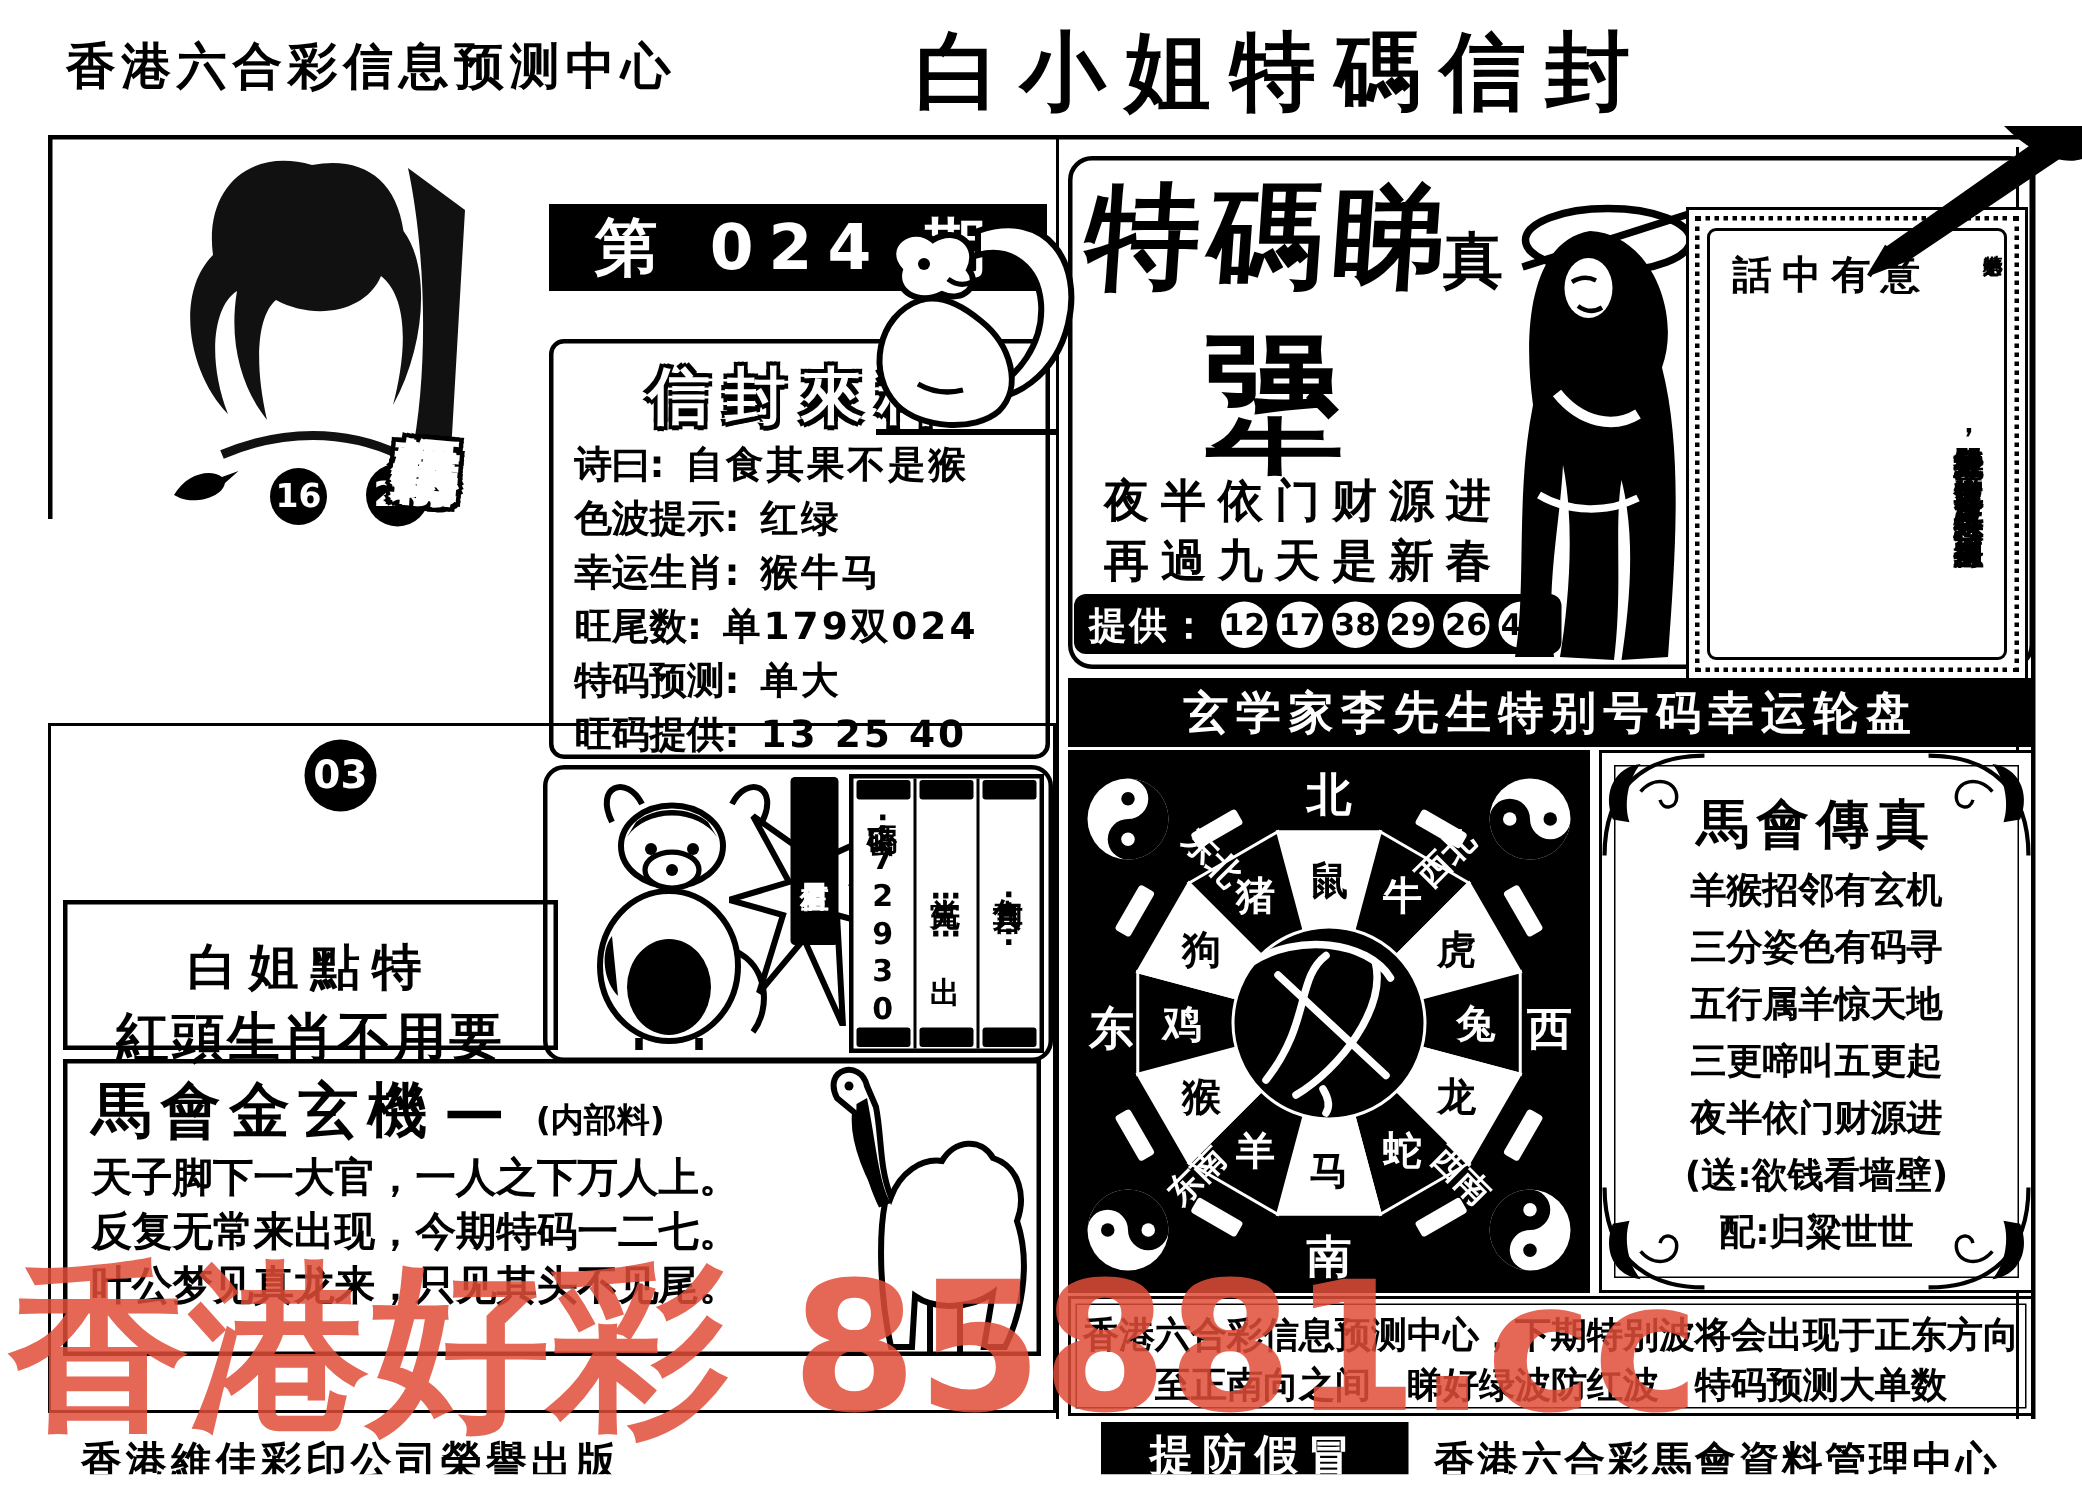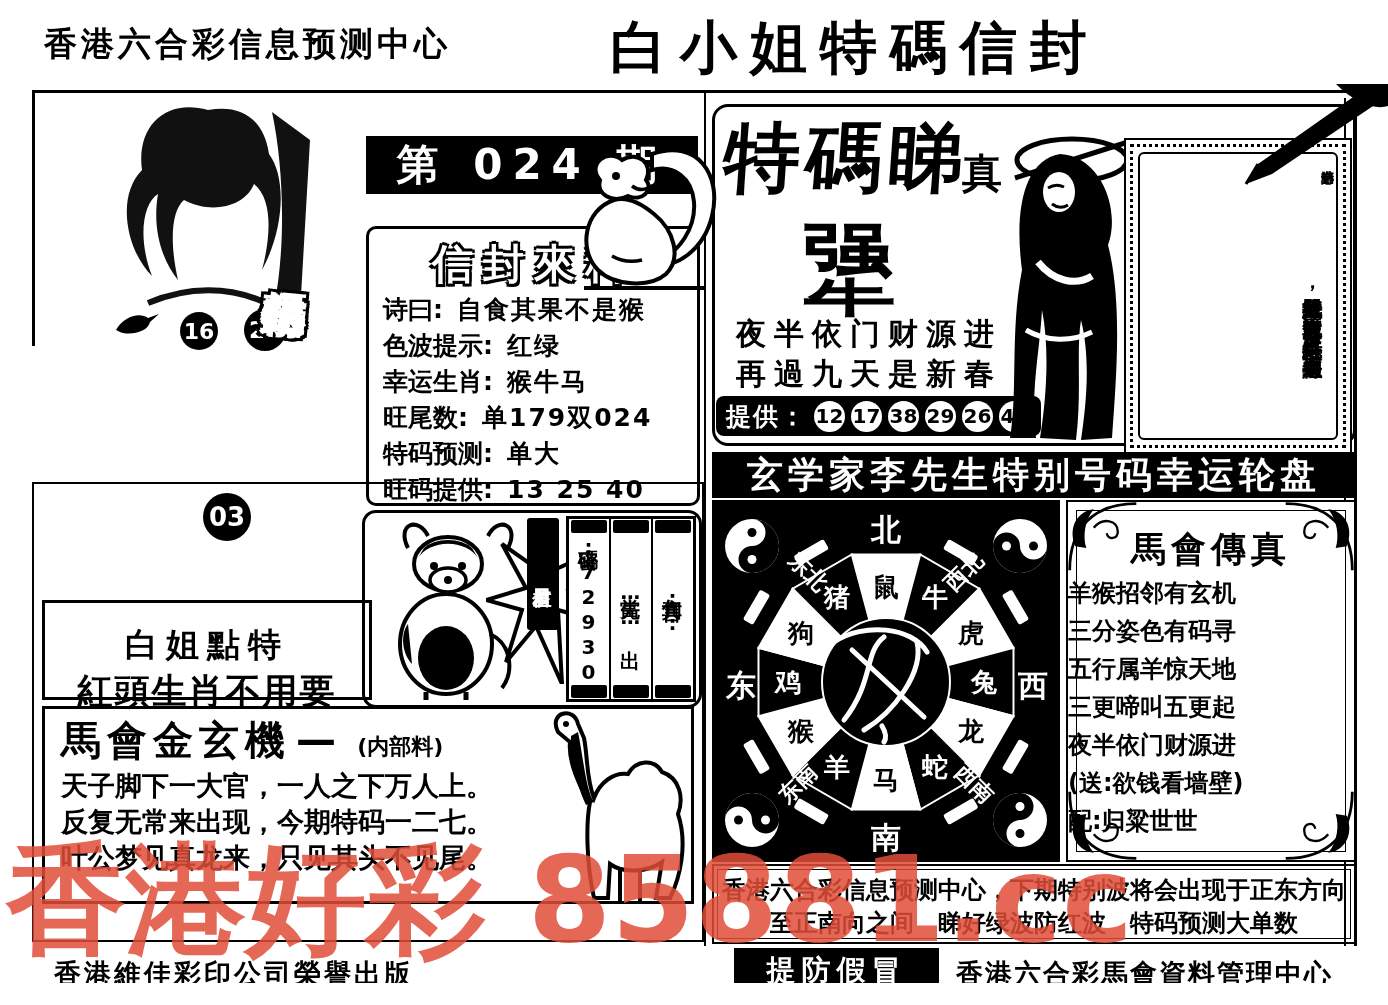--- a/index.html
+++ b/index.html
@@ -64,28 +64,28 @@
          display:flex;align-items:center;justify-content:center;margin:0 3px;}
   
   .stamp{left:1124px;top:138px;width:228px;height:316px;border:2px solid #000;outline:3px dotted #000;outline-offset:-9px;box-sizing:border-box;background:#fff;}
   .stampinner{position:absolute;inset:12px;border:2px solid #000;border-radius:6px;}
   .stampheading{position:absolute;left:10px;top:26px;width:170px;text-align:center;font-size:26px;font-weight:900;letter-spacing:7px;}
   .stampnote{position:absolute;right:14px;top:20px;writing-mode:vertical-rl;text-orientation:upright;font-size:13px;font-weight:700;}
   .stampcols{position:absolute;left:18px;top:72px;right:16px;height:222px;writing-mode:vertical-rl;text-orientation:upright;
              font-size:20px;font-weight:800;line-height:1.9;display:flex;justify-content:center;}
   .stampcol{margin:0 2px;}
   
-  .wheeltitle{left:712px;top:452px;width:644px;height:46px;background:#000;color:#fff;font-size:36px;font-weight:800;
+  .wheeltitle{left:712px;top:452px;width:644px;height:46px;background:#000;color:#fff;font-size:30px;font-weight:800;
               letter-spacing:5px;display:flex;align-items:center;justify-content:center;}
   .wheelpanel{left:712px;top:500px;width:348px;height:362px;background:#000;}
   
   .faxbox{left:1066px;top:500px;width:290px;height:362px;border:2px solid #000;box-sizing:border-box;background:#fff;}
   .faxinner{position:absolute;inset:8px;border:1.5px solid #000;}
   .faxtitle{position:absolute;left:0;right:0;top:24px;text-align:center;font-size:35px;font-weight:900;letter-spacing:5px;}
-  .faxlines{position:absolute;left:0;right:0;top:72px;font-size:24px;font-weight:800;line-height:38px;}
+  .faxlines{position:absolute;left:0;right:0;top:72px;text-align:center;font-size:24px;font-weight:800;line-height:38px;}
   .faxcorner{position:absolute;width:74px;height:74px;}
   
   .resultbox{left:712px;top:864px;width:644px;height:80px;border:2px solid #000;box-sizing:border-box;}
   .resultinner{position:absolute;inset:3px;border:1.5px solid #000;text-align:center;padding-top:4px;}
   .resline{font-size:24px;font-weight:800;line-height:33px;white-space:nowrap;}
   
   .publisher{left:54px;top:956px;font-size:27px;font-weight:800;letter-spacing:3px;}
   .blackbox{background:#000;color:#fff;font-weight:900;display:flex;align-items:center;justify-content:center;letter-spacing:6px;}
   .bb1{left:438px;top:948px;width:205px;height:46px;font-size:29px;}
   .bb2{left:734px;top:948px;width:205px;height:46px;font-size:29px;}
@@ -231,20 +231,21 @@
     <path d="M80,4 C44,10 34,60 42,120 C30,180 38,242 30,288 L56,288 C50,242 60,200 62,160 C70,200 66,252 60,288 L96,290 C102,242 96,200 101,170 C111,210 106,256 101,290 L132,288 C137,220 142,150 128,95 C141,60 121,6 80,4 Z" fill="#000"></path>
     <ellipse cx="79" cy="42" rx="16" ry="20" fill="#fff"></ellipse>
     <path d="M68,38 q8,-5 16,-1" stroke="#000" stroke-width="3" fill="none"></path>
     <path d="M72,54 q8,6 16,1" stroke="#000" stroke-width="3" fill="none"></path>
     <path d="M58,112 C74,132 96,136 112,126" stroke="#fff" stroke-width="7" fill="none"></path>
     <path d="M46,180 C66,192 92,192 112,182" stroke="#fff" stroke-width="5" fill="none"></path>
   </svg>
 
   <div class="abs stamp">
     <div class="stampinner"></div>
+    <div class="stampheading">話中有意</div>
     <div class="stampnote">精选必中</div>
     <div class="stampcols">
       <div class="stampcol">雙綠單紅最好找，</div>
       <div class="stampcol">真假龍王送大家。</div>
       <div class="stampcol">單紅二綠是特肖，</div>
       <div class="stampcol">紅頭生肖不用要。</div>
     </div>
   </div>
 
   <svg class="abs z40" style="left:1218px;top:84px;" width="170" height="122" viewBox="0 0 170 122">

